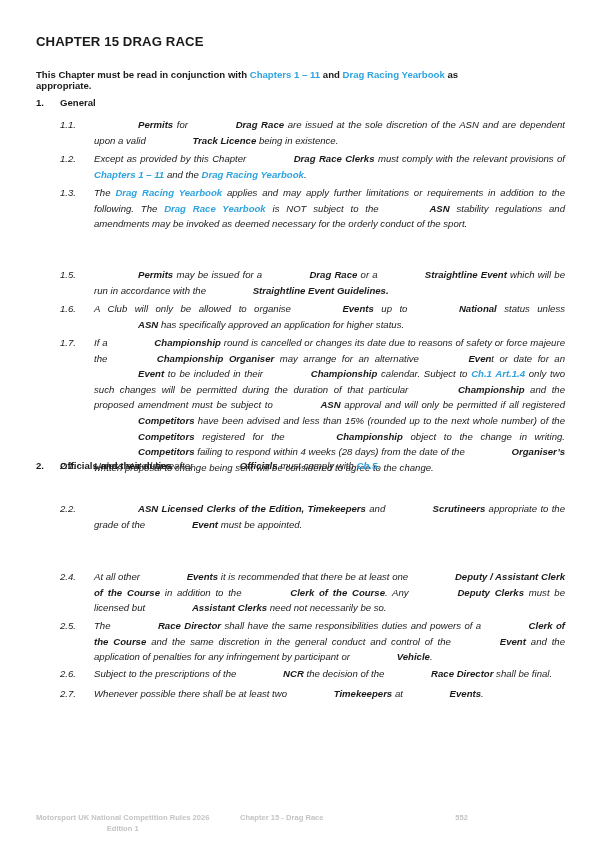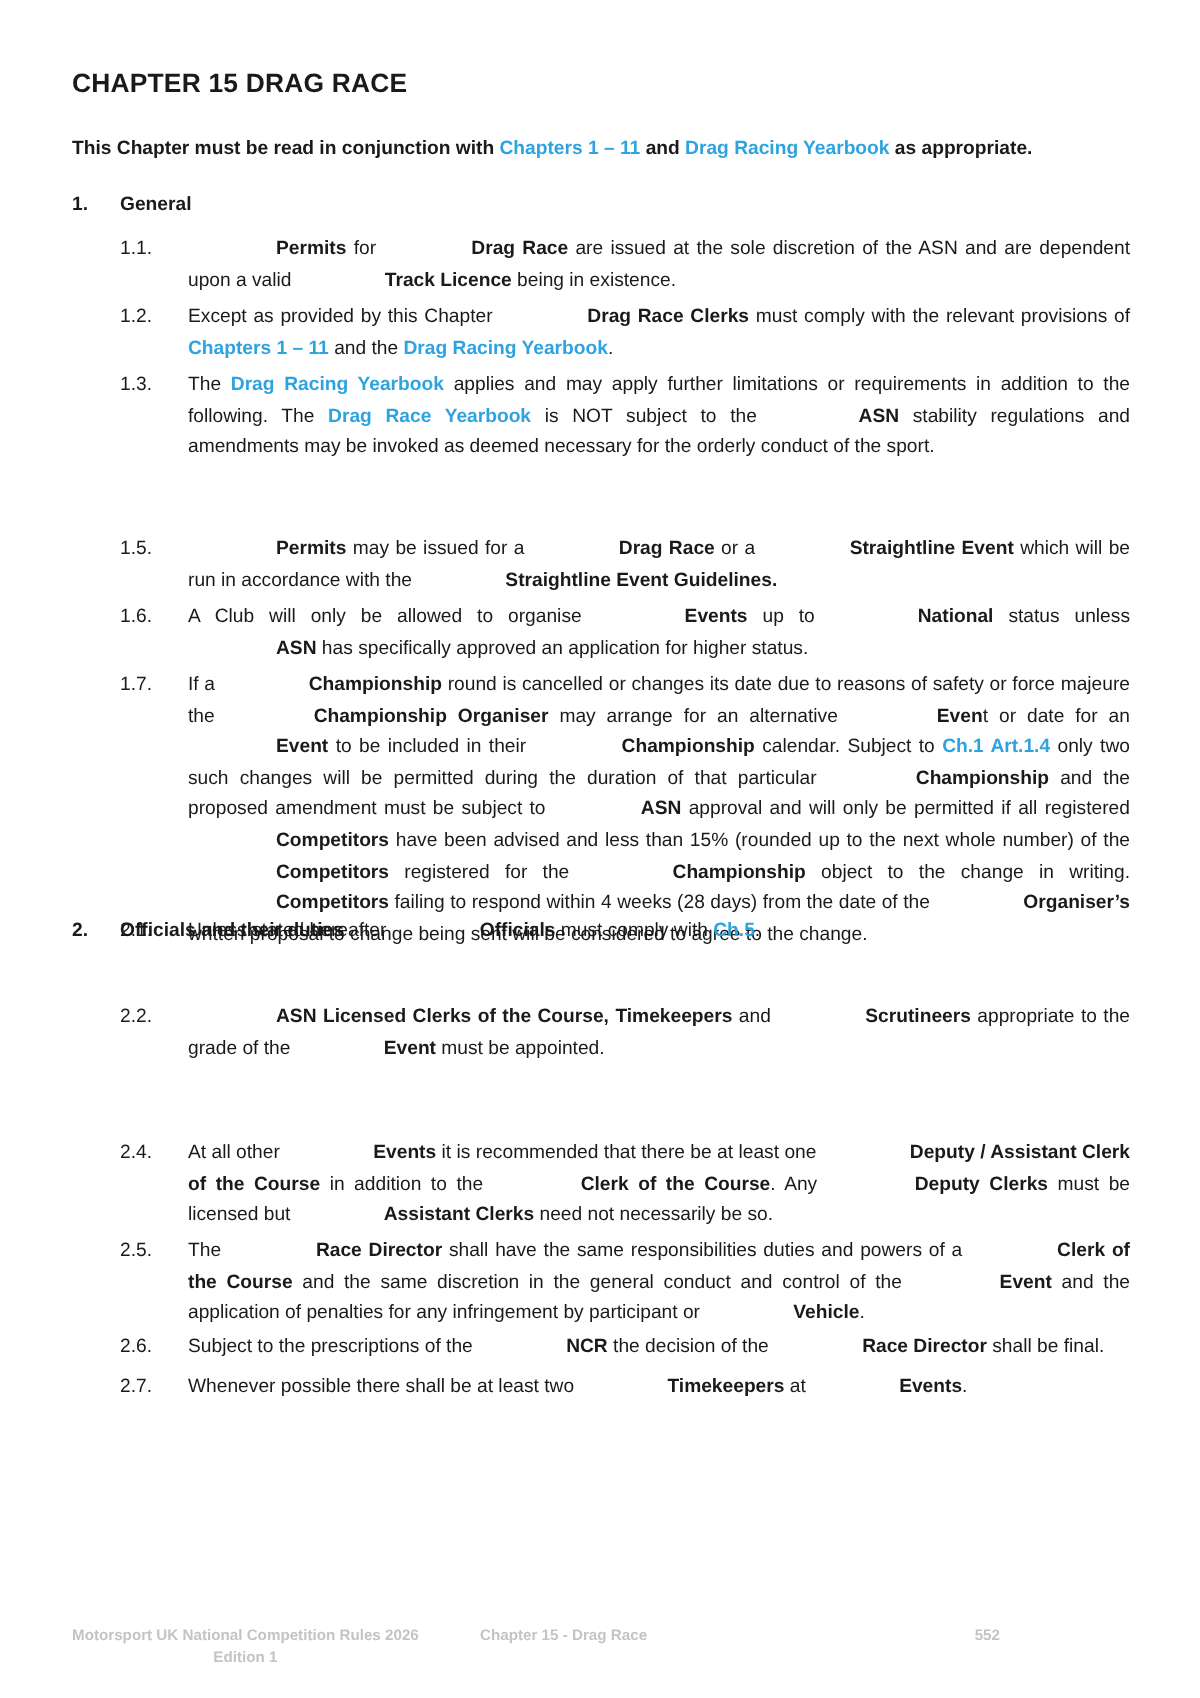--- a/index.html
+++ b/index.html
@@ -1,24 +1,24 @@
 <!DOCTYPE html>
 <html><head>
 <meta charset="utf-8">
 <style>
   html, body { margin: 0; padding: 0; background: #ffffff; }
   body { width: 600px; height: 849px; position: relative; overflow: hidden;
          font-family: "Liberation Sans", sans-serif; color: #1a1a1a; }
-  .page { position: absolute; left: 0; top: 0; width: 504px; height: 849px; padding-left: 32px; }
+  .page { position: absolute; left: 0; top: 0; width: 504px; height: 849px; }
   .title { position: absolute; left: 36px; top: 34px; font-size: 13.2px; font-weight: bold; margin: 0; letter-spacing: 0.1px; }
   .intro { position: absolute; left: 36px; top: 69px; font-size: 9.6px; font-weight: bold; margin: 0; }
   .link { color: #2ea3df; font-weight: bold; }
   .section { position: absolute; left: 36px; font-size: 9.6px; font-weight: bold; margin: 0; }
   .section .num { display: inline-block; width: 24px; }
-  .item { position: absolute; left: 60px; width: 505px; font-size: 9.6px; line-height: 15.6px; }
+  .item { position: absolute; left: 60px; width: 505px; font-size: 9.6px; line-height: 15.6px; font-style: italic; }
   .item .num { position: absolute; left: 0; top: 0; width: 32px; }
   .item .txt { margin-left: 34px; text-align: justify; }
   b { font-weight: bold; margin-left: 44px; }
   .footer { position: absolute; top: 812px; font-size: 7.6px; color: #c4c4c4; font-weight: bold; line-height: 11px; text-align: center; }
   .footer.left { left: 36px; }
   .footer.mid { left: 240px; }
   .footer.right { right: 36px; margin-left: 24px; }
 </style>
 </head>
 <body>
@@ -56,21 +56,21 @@
     </div>
 
   <p class="section" style="top:460px"><span class="num">2.</span><span>Officials and their duties</span></p>
 
   <div class="item" style="top:458px">
       <span class="num">2.1.</span>
       <div class="txt">Unless stated hereafter <b>Officials</b> must comply with <span class="link">Ch.5</span>.</div>
     </div>
   <div class="item" style="top:501px">
       <span class="num">2.2.</span>
-      <div class="txt"><b>ASN Licensed Clerks of the Course, Timekeepers</b> and <b>Scrutineers</b> appropriate to the grade of the <b>Event</b> must be appointed.</div>
+      <div class="txt"><b>ASN Licensed Clerks of the Edition, Timekeepers</b> and <b>Scrutineers</b> appropriate to the grade of the <b>Event</b> must be appointed.</div>
     </div>
   <div class="item" style="top:569px">
       <span class="num">2.4.</span>
       <div class="txt">At all other <b>Events</b> it is recommended that there be at least one <b>Deputy / Assistant Clerk of the Course</b> in addition to the <b>Clerk of the Course</b>. Any <b>Deputy Clerks</b> must be licensed but <b>Assistant Clerks</b> need not necessarily be so.</div>
     </div>
   <div class="item" style="top:618px">
       <span class="num">2.5.</span>
       <div class="txt">The <b>Race Director</b> shall have the same responsibilities duties and powers of a <b>Clerk of the Course</b> and the same discretion in the general conduct and control of the <b>Event</b> and the application of penalties for any infringement by participant or <b>Vehicle</b>.</div>
     </div>
   <div class="item" style="top:666px">

